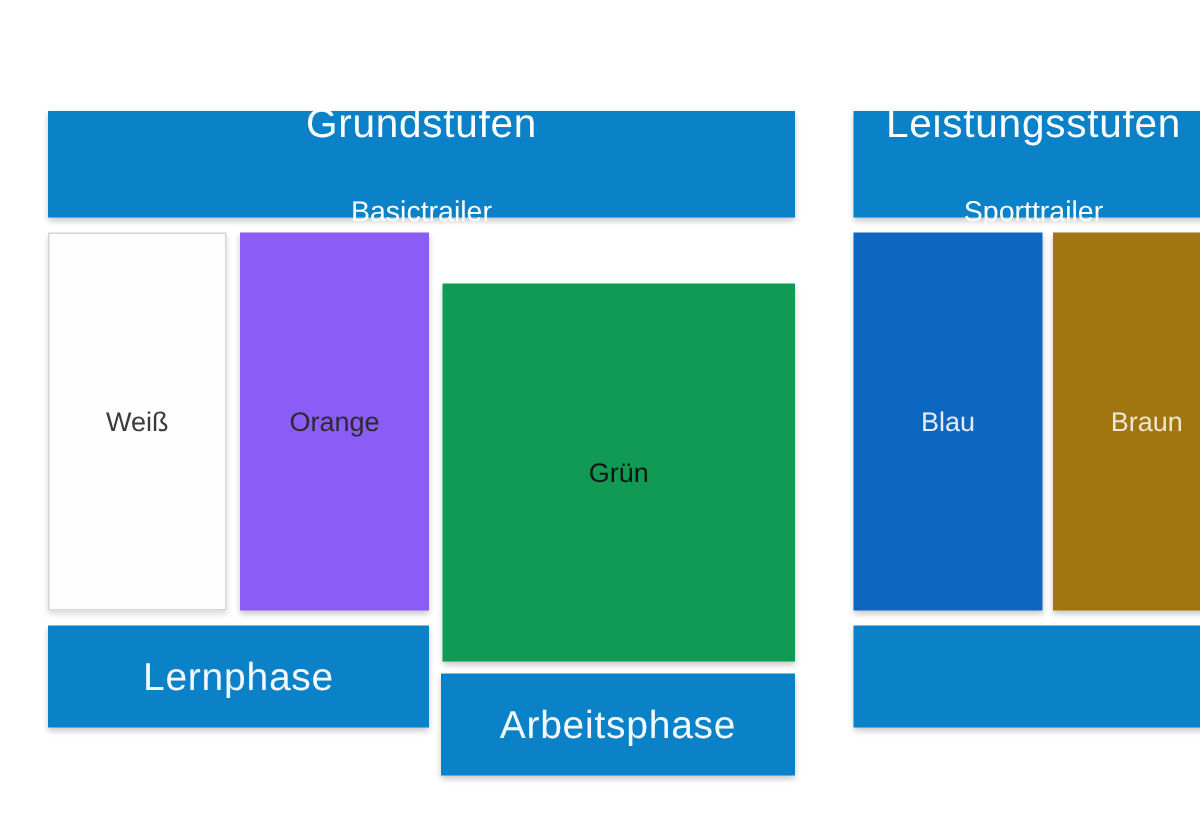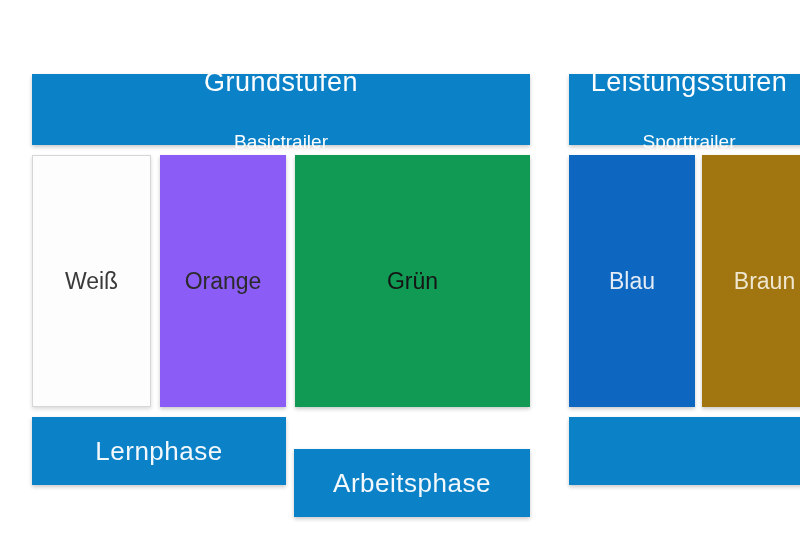--- a/index.html
+++ b/index.html
@@ -20,21 +20,21 @@
     justify-content: center;
     box-shadow: 0 2px 4px rgba(0,0,0,0.22);
   }
   .header-block {
     flex-direction: column;
     color: #fbfdfe;
     line-height: 1.15;
   }
   .header-title { font-size: 27px; letter-spacing: 0.5px; }
   .header-subtitle { font-size: 19px; margin-top: 1px; }
-  .color-box { font-size: 23px; }
+  .color-box { font-size: 18px; }
   .footer-bar { color: #f2f8fc; font-size: 26px; letter-spacing: 0.5px; }
 
   
   .hdr-left   { left: 0;   top: 42;  width: 498px; height: 71px; top: 42px; }
   .box-weiss  { left: 0;   top: 123px; width: 119px; height: 252px; border: 1px solid #d6d6d6; box-shadow: 0 2px 4px rgba(0,0,0,0.15); }
   .box-orange { left: 128px; top: 123px; width: 126px; height: 252px; }
   .box-gruen  { left: 263px; top: 123px; width: 235px; height: 252px; }
   .bar-lern   { left: 0;   top: 385px; width: 254px; height: 68px; }
   .bar-arbeit { left: 262px; top: 385px; width: 236px; height: 68px; }
 
@@ -55,21 +55,21 @@
   </div>
 
   <div class="block color-box box-weiss" style="background-color: rgb(253, 253, 253); color: rgb(58, 58, 58);">
     <span>Weiß</span>
   </div>
 
   <div class="block color-box box-orange" style="background-color: #8b5cf6; color: rgb(43, 43, 43);">
     <span>Orange</span>
   </div>
 
-  <div class="block color-box box-gruen" style="background-color: rgb(16, 154, 84); color: rgb(20, 20, 20);">
+  <div class="block color-box box-gruen" style="background-color: rgb(16, 154, 84); color: rgb(20, 20, 20); margin-top: 34px;">
     <span>Grün</span>
   </div>
 
   <div class="block footer-bar bar-lern" style="background-color: rgb(11, 129, 199); text-align: center;">
     <span>Lernphase</span>
   </div>
 
   <div class="block footer-bar bar-arbeit" style="background-color: rgb(11, 129, 199); margin-top: 32px;">
     <span>Arbeitsphase</span>
   </div>

